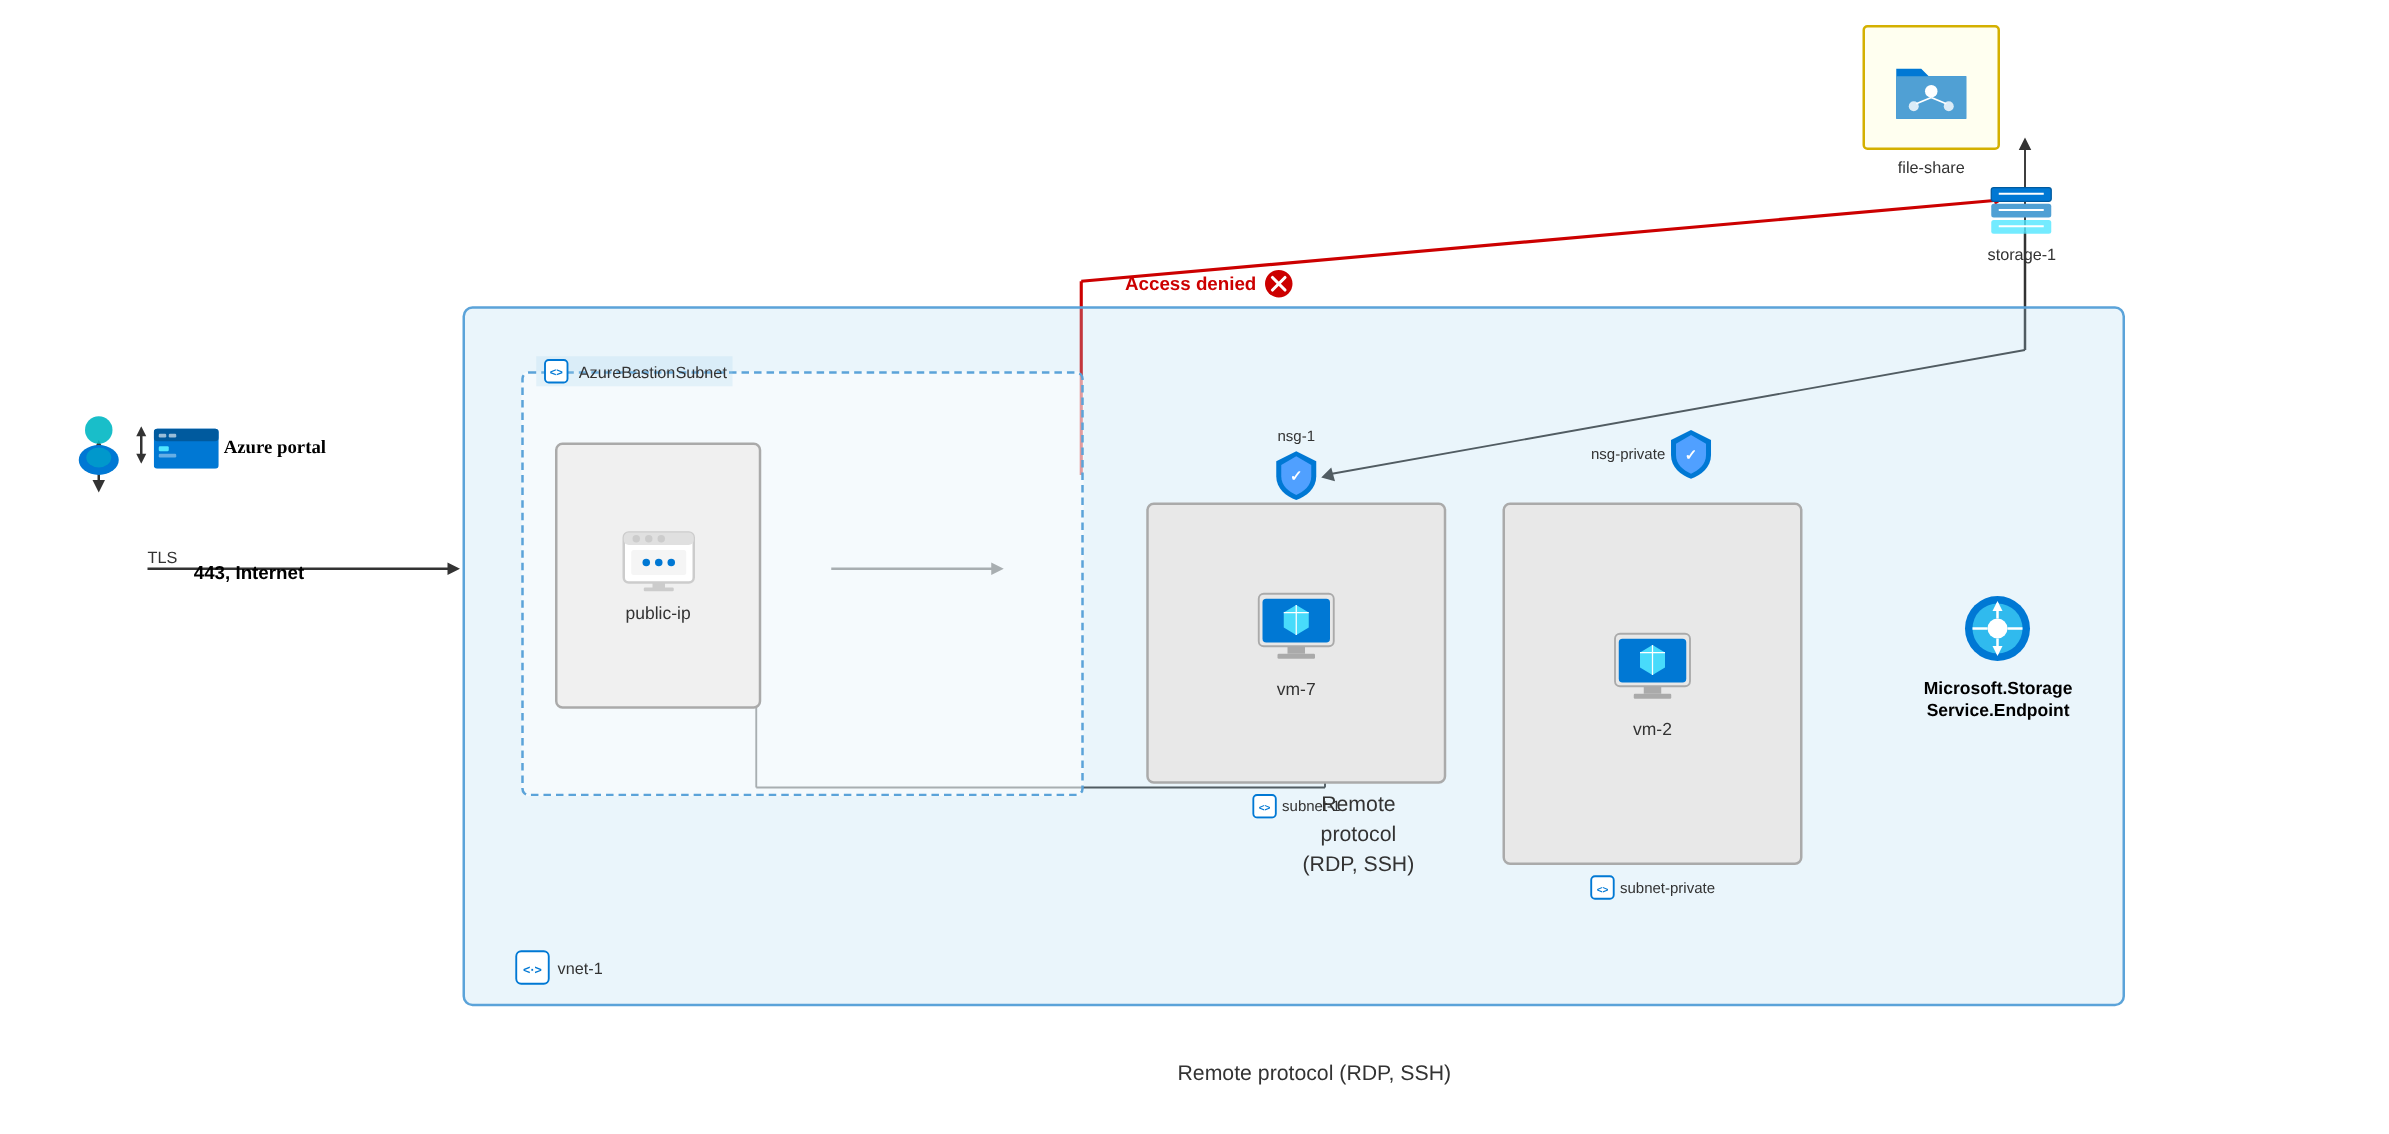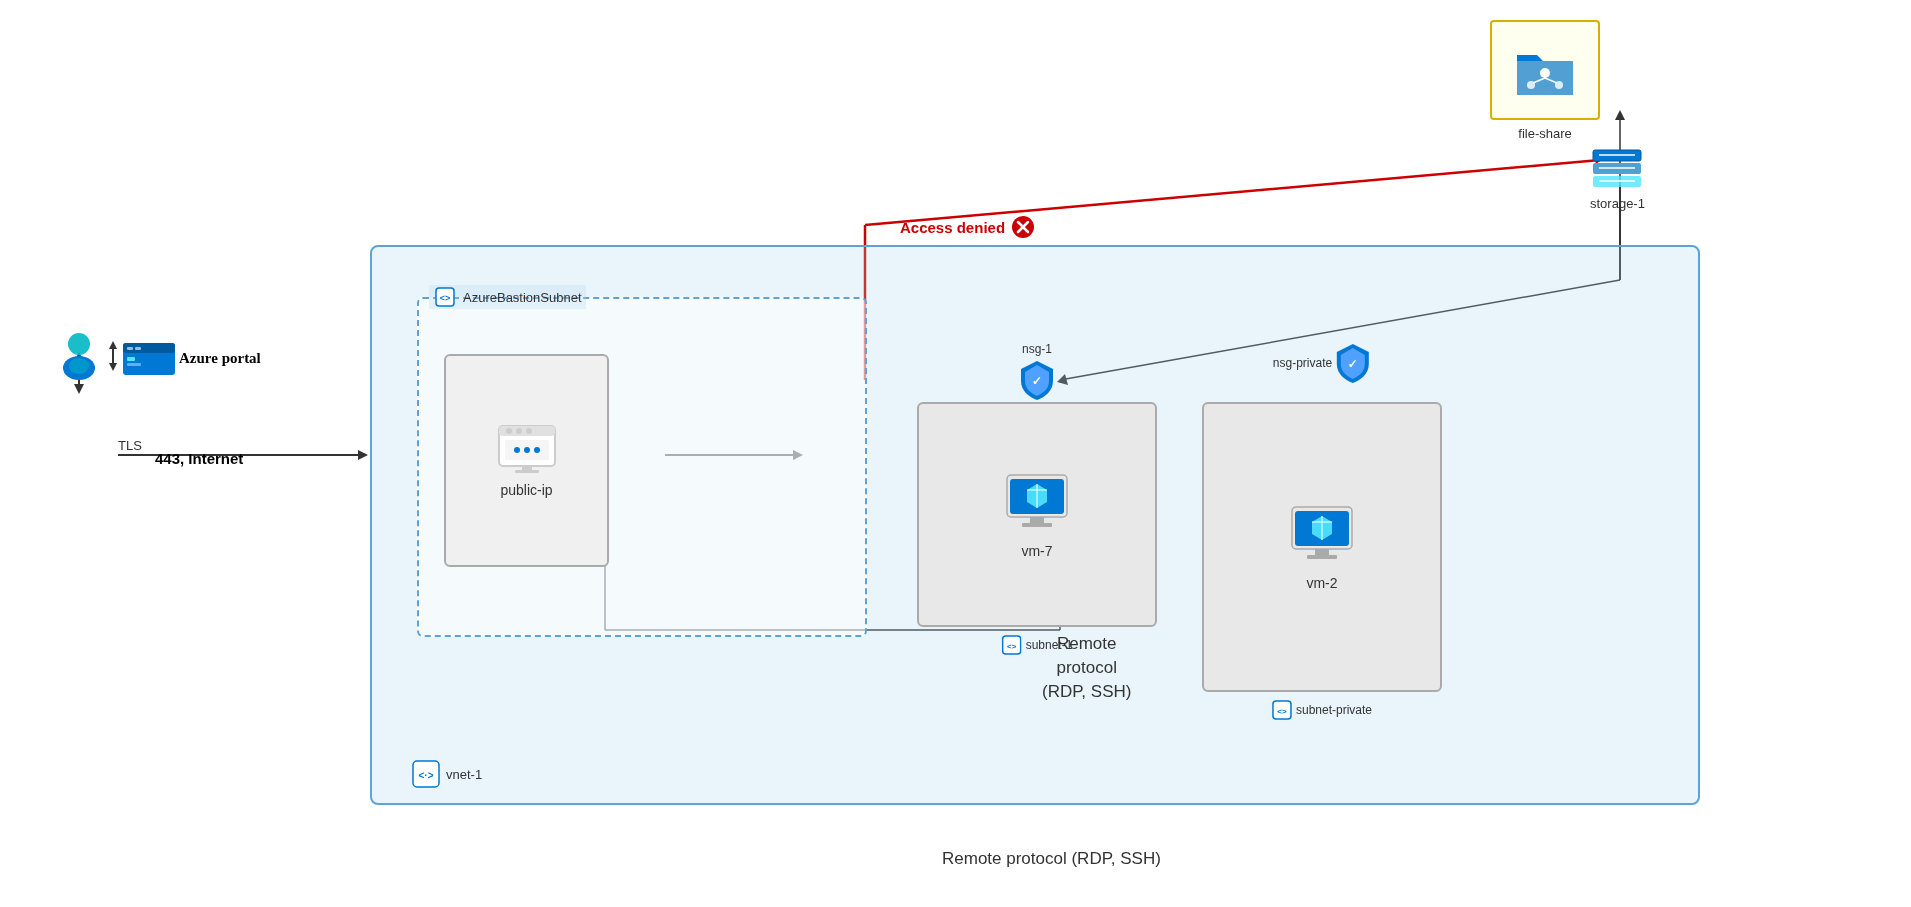--- a/index.html
+++ b/index.html
@@ -383,20 +383,38 @@
     </div>
 
     <div class="vnet-label" style="position:absolute; bottom:15px; left:40px;">
       <svg width="28" height="28" viewBox="0 0 28 28">
         <rect x="1" y="1" width="26" height="26" rx="4" fill="white" stroke="#0078d4" stroke-width="1.5"></rect>
         <text x="14" y="19" text-anchor="middle" font-size="10" fill="#0078d4" font-weight="bold">&lt;·&gt;</text>
       </svg>
       <span style="font-size:13px; color:#333;">vnet-1</span>
     </div>
 
+    <div style="position:absolute; right:40px; top:50%; transform:translateY(-50%); display:flex; flex-direction:column; align-items:center; gap:8px;">
+
+      <svg width="60" height="60" viewBox="0 0 60 60">
+        <circle cx="30" cy="30" r="26" fill="#0078d4"></circle>
+        <circle cx="30" cy="30" r="20" fill="#50e6ff" opacity="0.6"></circle>
+
+        <circle cx="30" cy="30" r="8" fill="white"></circle>
+
+        <line x1="30" y1="10" x2="30" y2="22" stroke="white" stroke-width="2"></line>
+        <polygon points="30,8 26,16 34,16" fill="white"></polygon>
+        <line x1="30" y1="38" x2="30" y2="50" stroke="white" stroke-width="2"></line>
+        <polygon points="30,52 26,44 34,44" fill="white"></polygon>
+        <line x1="10" y1="30" x2="22" y2="30" stroke="white" stroke-width="2"></line>
+        <line x1="38" y1="30" x2="50" y2="30" stroke="white" stroke-width="2"></line>
+      </svg>
+      <span class="service-endpoint-label" style="white-space:pre-line;">Microsoft.Storage
+Service.Endpoint</span>
+    </div>
 
     <div class="rp-label" style="left:670px; top:385px; white-space:pre-line;">Remote
 protocol
 (RDP, SSH)</div>
 
     <div class="rp-label" style="left:570px; top:600px;">Remote protocol
 (RDP, SSH)</div>
 
   </div>
 

